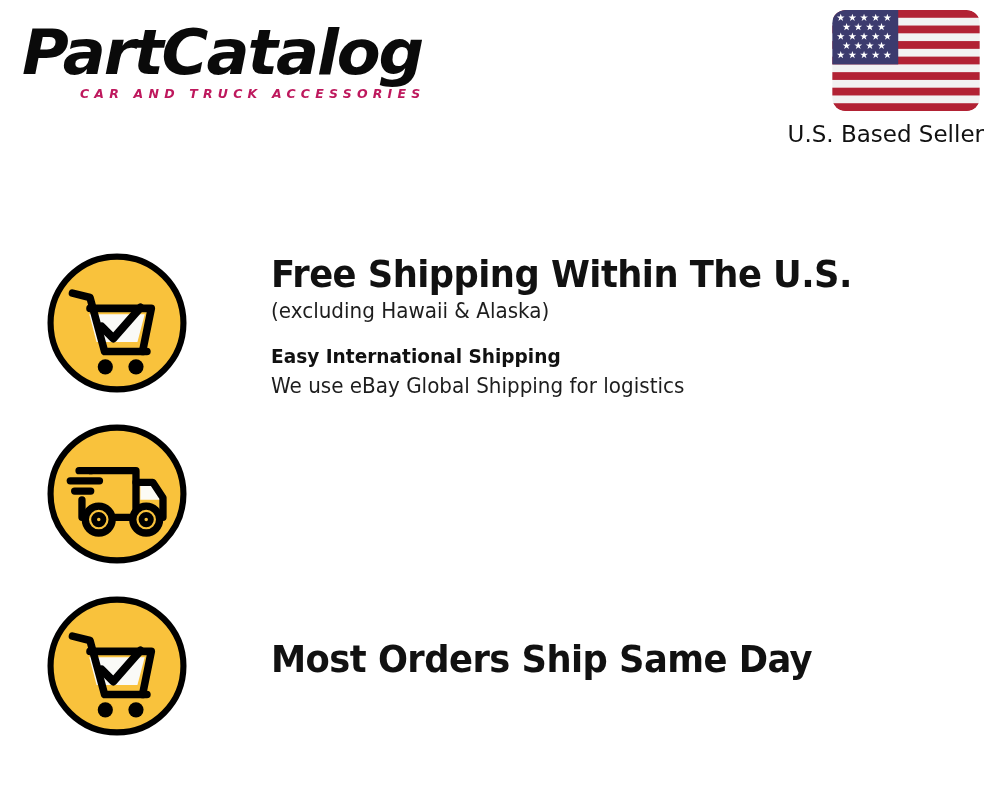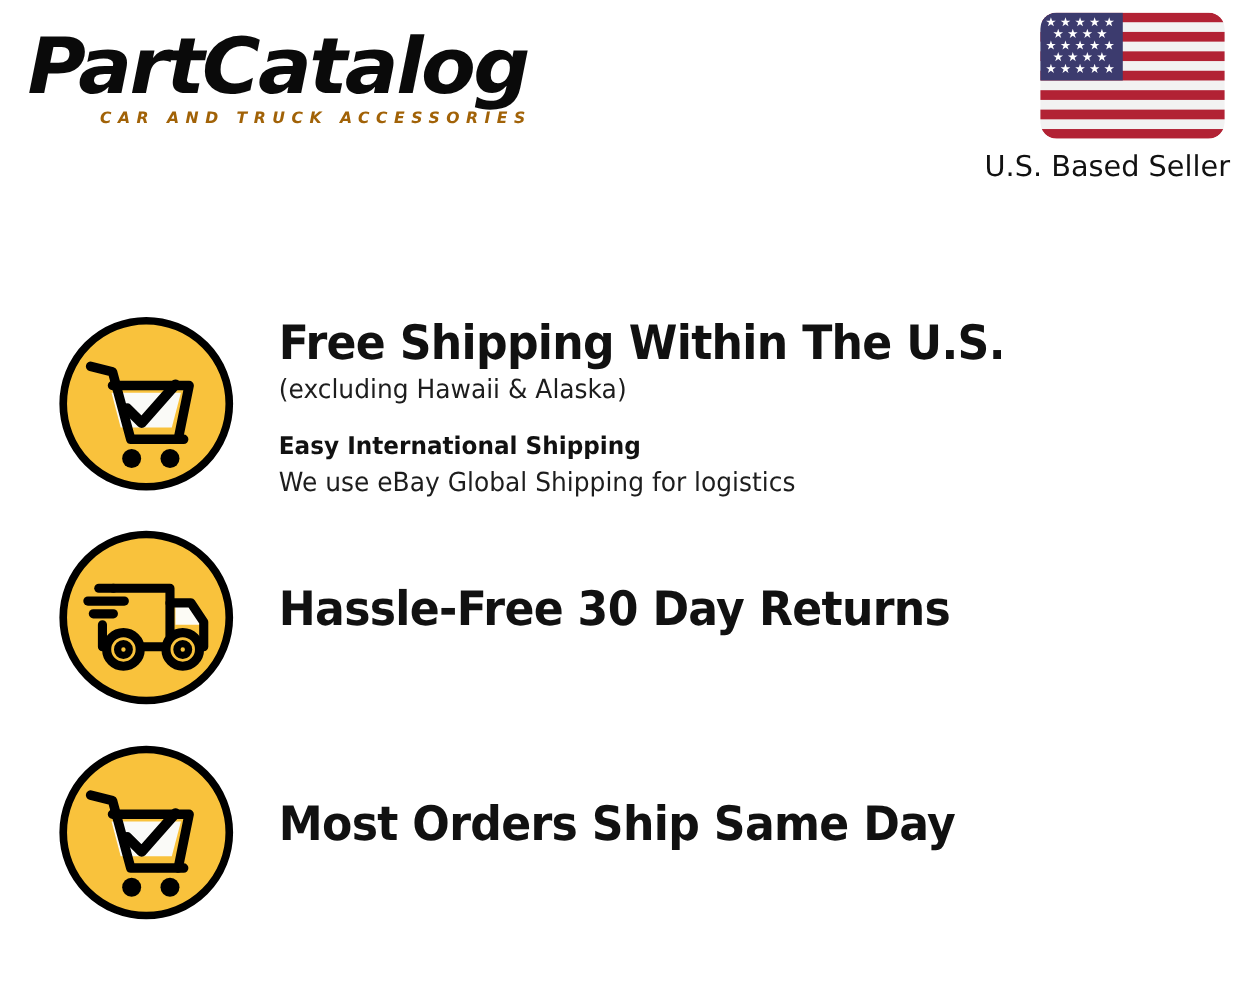--- a/index.html
+++ b/index.html
@@ -46,21 +46,21 @@
   }
   #brand-tagline {
     position: absolute;
     left: 58px;
     top: 64px;
     font-family: "DejaVu Sans", sans-serif;
     font-weight: bold;
     font-style: italic;
     font-size: 12.5px;
     letter-spacing: 5.2px;
-    color: #a16207;
+    color: #be185d;
     white-space: nowrap;
   }
 
   #seller-badge {
     position: absolute;
     right: 14px;
     top: 10px;
     width: 270px;
     text-align: right;
   }
@@ -90,20 +90,21 @@
     top: 240px;
     left: 0;
     width: 1000px;
   }
   .feature-row {
     position: absolute;
     left: 44px;
     width: 940px;
     display: flex;
     align-items: flex-start;
+    gap: 48px;
   }
   #feature-row-0 { top: 10px; }
   #feature-row-1 { top: 181px; }
   #feature-row-2 { top: 353px; justify-content: center; }
 
   .feature-icon {
     flex: 0 0 auto;
     width: 146px;
     height: 146px;
   }
@@ -255,23 +256,20 @@
       </g>
       <g fill="#F9C23C" stroke="#000000" stroke-width="5">
         <circle cx="37.5" cy="67.5" r="9.2"></circle>
         <circle cx="70" cy="67.5" r="9.2"></circle>
       </g>
       <g fill="none" stroke="#000000" stroke-width="4">
         <circle cx="37.5" cy="67.5" r="3.2"></circle>
         <circle cx="70" cy="67.5" r="3.2"></circle>
       </g>
     </svg>
-    <div class="feature-text">
-      <div class="feature-heading">Hassle-Free 30 Day Returns</div>
-    </div>
   </div>
 
   <div class="feature-row single" id="feature-row-2">
     <svg class="feature-icon" viewBox="0 0 100 100">
       <circle cx="50" cy="50" r="45.5" fill="#F9C23C" stroke="#000000" stroke-width="4.2"></circle>
       <path d="M31 44 L69 44 L64 63 L36 63 Z" fill="#FAFAF7"></path>
       <g fill="none" stroke="#000000" stroke-width="5.2" stroke-linecap="round" stroke-linejoin="round">
         <path d="M19.5 29.5 L31.5 32.5 L41.5 69.5 L70.5 69.5"></path>
         <path d="M31.5 40 L73.5 40 L67.5 69.5"></path>
       </g>

